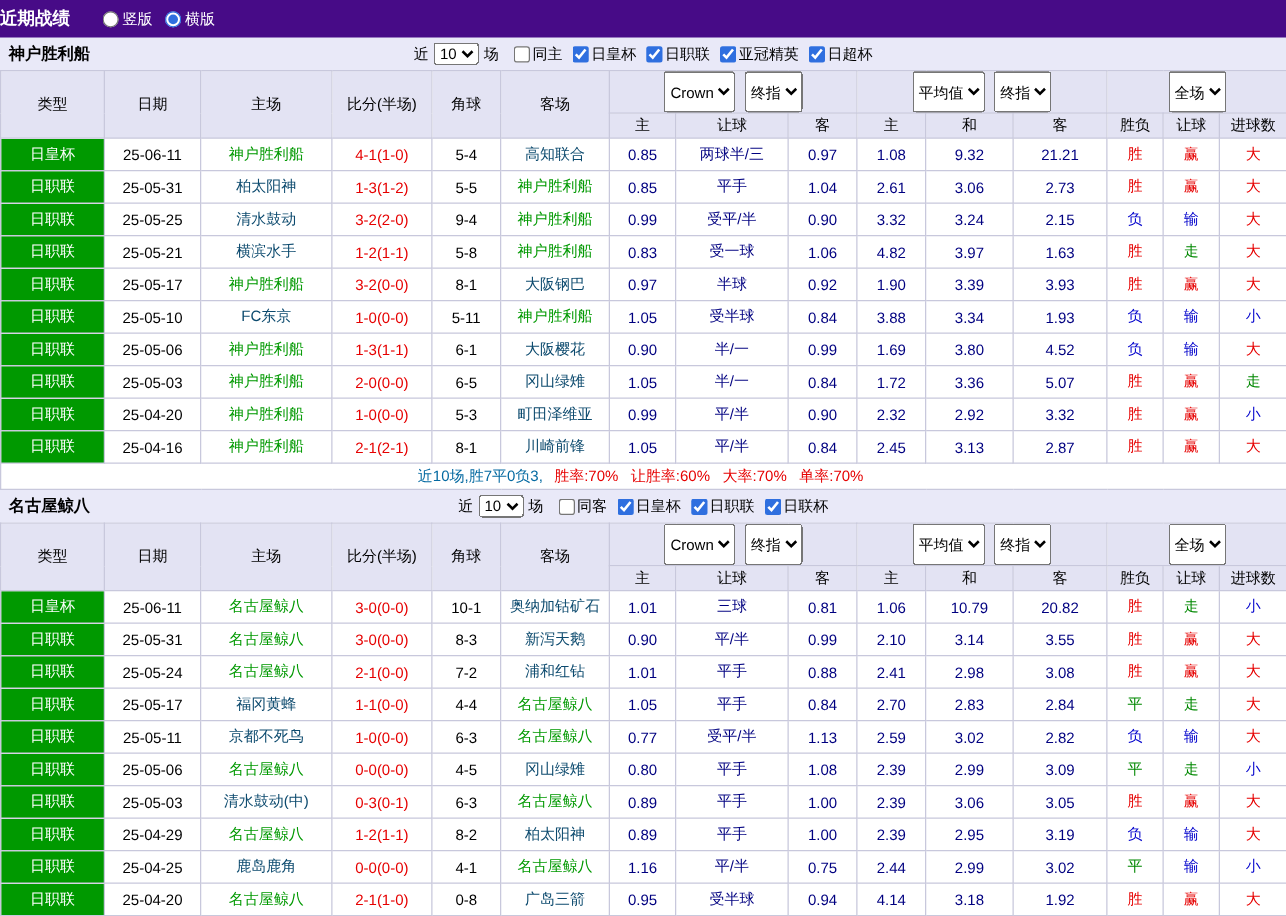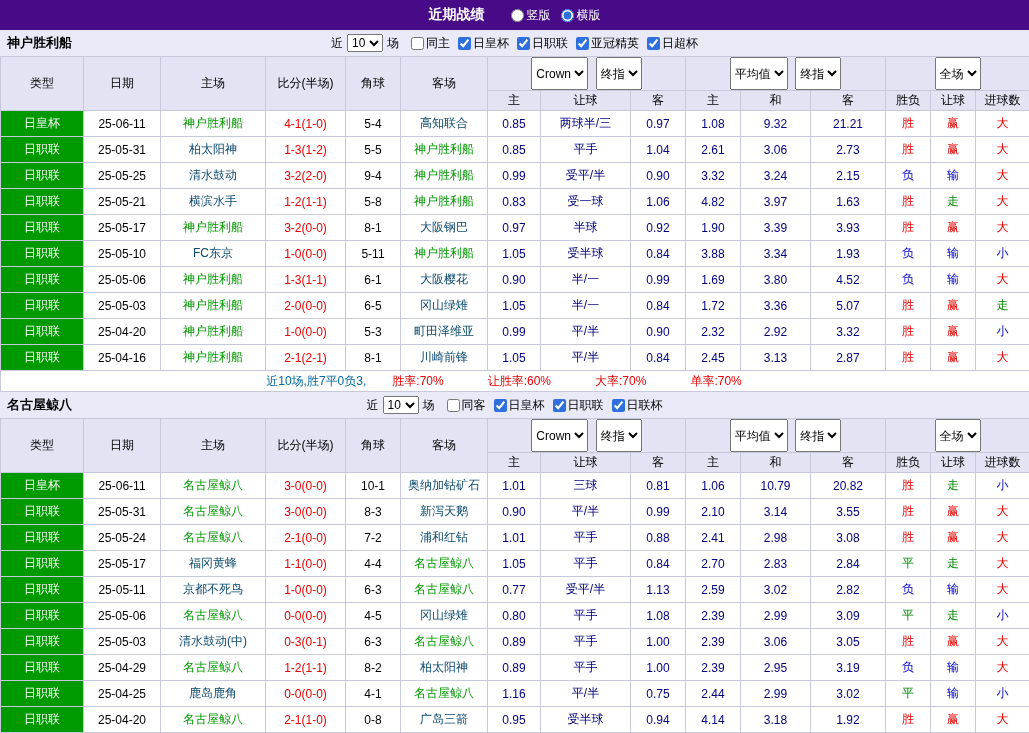--- a/index.html
+++ b/index.html
@@ -5,21 +5,21 @@
   * { box-sizing: border-box; }
   html, body { margin: 0; padding: 0; }
   body {
     width: 1029px; height: 733px; overflow: hidden;
     background: var(--page-bg, #e9e9f8);
     font-family: "Liberation Sans", "DejaVu Sans", sans-serif;
     font-size: 12px; color: #000;
   }
   .topbar {
     height: 30px; background: var(--topbar-bg, #470b87); color: #fff;
-    display: flex; align-items: center; justify-content: center; gap: 10px;
+    display: flex; align-items: center; gap: 10px;
   }
   .tb-title { font-weight: bold; font-size: 14px; margin-right: 16px; }
   .radio { display: inline-flex; align-items: center; gap: 3px; cursor: pointer; }
   .radio input { accent-color: var(--accent, #2f6fdf); margin: 0; }
 
   .section-head { height: 26px; position: relative; display: flex; align-items: center; justify-content: center; }
   .team-title { position: absolute; left: 7px; font-weight: bold; font-size: 13px; }
   .filter { display: flex; align-items: center; gap: 4px; }
   .filter select, .ha select { font-size: 12px; font-family: inherit; }
   .cb-wrap { display: inline-flex; align-items: center; }
@@ -40,21 +40,21 @@
   td.type { background: var(--type-badge-bg, #009900); color: #fff; }
   td.team { color: #0c4a6e; }
   td.team.focus { color: var(--focus-team, #009900); }
   td.score { color: var(--score, #e60000); }
   td.odds { color: var(--odds, #000080); }
   .r-red { color: var(--win, #e60000); }
   .r-green { color: var(--push, #008800); }
   .r-blue { color: var(--loss, #0000cc); }
   tfoot td { height: 21px; background: #fff; }
   .sum-prefix { color: #0369a1; margin-right: 4px; }
-  .sum-stats span { color: var(--summary-red, #e60000); margin: 0 22px; }
+  .sum-stats span { color: var(--summary-red, #e60000); margin: 0 5px; }
 </style>
 </head>
 <body>
 
 <div class="topbar">
   <span class="tb-title">近期战绩</span>
   <label class="radio">
     <input type="radio" name="layout" style="">
     <span>竖版</span>
   </label>

